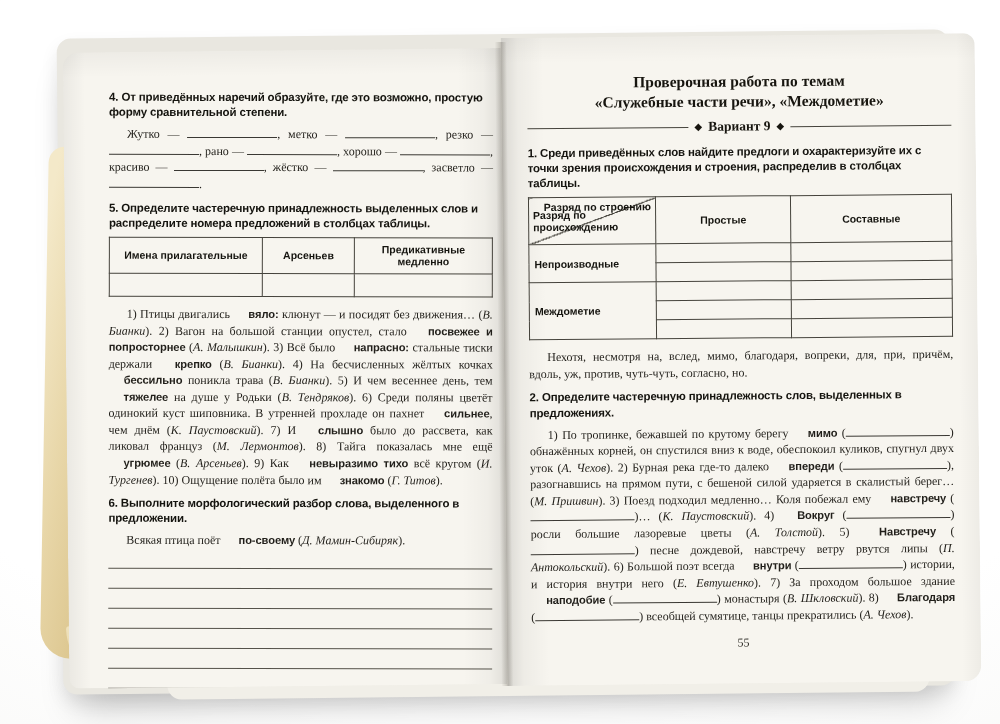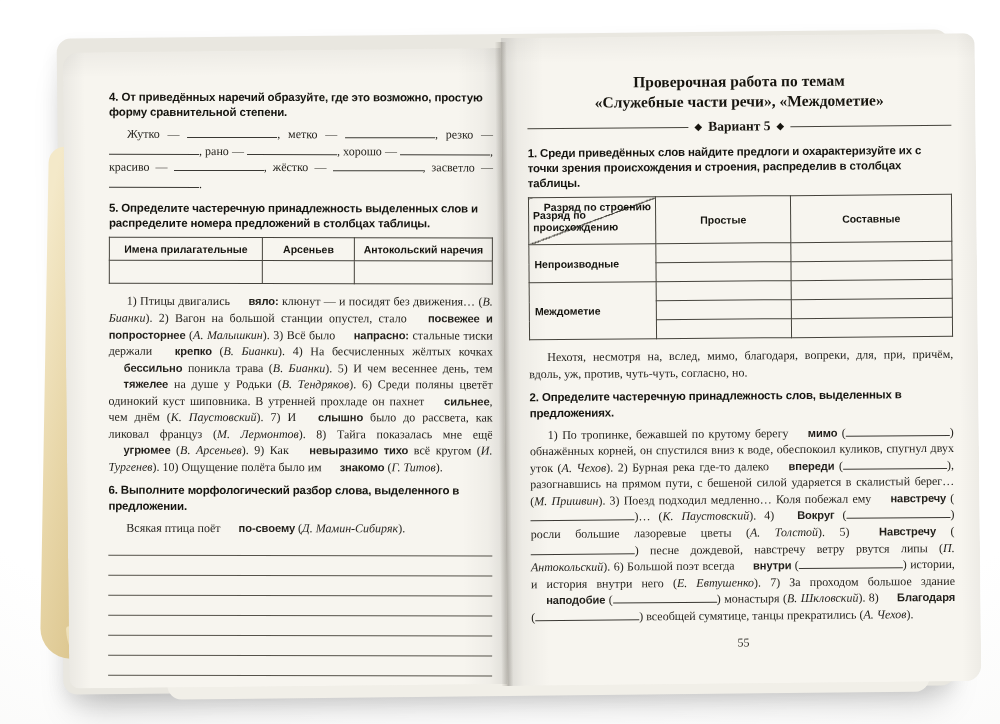--- a/index.html
+++ b/index.html
@@ -100,21 +100,21 @@
         <table class="t-left">
           <colgroup>
               <col style="width:40%">
               <col style="width:24%">
               <col style="width:36%">
             </colgroup>
           <tbody>
               <tr>
             <th>Имена прилагательные</th>
             <th>Арсеньев</th>
-            <th>Антокольский наречия</th>
+            <th>Предикативные медленно</th>
           </tr>
           <tr>
             <td></td>
             <td></td>
             <td></td>
           </tr>
         </tbody>
           </table>
 
         <p class="body indent"><span>1) Птицы двигались </span><span class="b">вяло:</span><span> клюнут — и посидят без движения… (</span><span class="i">В. Бианки</span><span>). 2) Вагон на большой станции опустел, стало </span><span class="b">посвежее и попросторнее</span><span> (</span><span class="i">А. Малышкин</span><span>). 3) Всё было </span><span class="b">напрасно:</span><span> стальные тиски держали </span><span class="b">крепко</span><span> (</span><span class="i">В. Бианки</span><span>). 4) На бесчисленных жёлтых кочках </span><span class="b">бессильно</span><span> поникла трава (</span><span class="i">В. Бианки</span><span>). 5) И чем весеннее день, тем </span><span class="b">тяжелее</span><span> на душе у Родьки (</span><span class="i">В. Тендряков</span><span>). 6) Среди поляны цветёт одинокий куст шиповника. В утренней прохладе он пахнет </span><span class="b">сильнее</span><span>, чем днём (</span><span class="i">К. Паустовский</span><span>). 7) И </span><span class="b">слышно</span><span> было до рассвета, как ликовал француз (</span><span class="i">М. Лермонтов</span><span>). 8) Тайга показалась мне ещё </span><span class="b">угрюмее</span><span> (</span><span class="i">В. Арсеньев</span><span>). 9) Как </span><span class="b">невыразимо тихо</span><span> всё кругом (</span><span class="i">И. Тургенев</span><span>). 10) Ощущение полёта было им </span><span class="b">знакомо</span><span> (</span><span class="i">Г. Титов</span><span>).</span></p>
@@ -137,21 +137,21 @@
     </div>
 
     <div class="page page-right">
       <div class="content">
         <p class="ptitle">Проверочная работа по темам</p>
         <p class="ptitle">«Служебные части речи», «Междометие»</p>
 
         <div class="variant">
           <span class="vline"></span>
           <span class="vdiamond">◆</span>
-          <span class="vtext">Вариант 5</span>
+          <span class="vtext">Вариант 9</span>
           <span class="vdiamond">◆</span>
           <span class="vline"></span>
         </div>
 
         <p class="instr">1. Среди приведённых слов найдите предлоги и охарактеризуйте их с точки зрения происхождения и строения, распределив в столбцах таблицы.</p>
 
         <table class="t-right">
           <colgroup>
               <col style="width:30%">
               <col style="width:32%">

